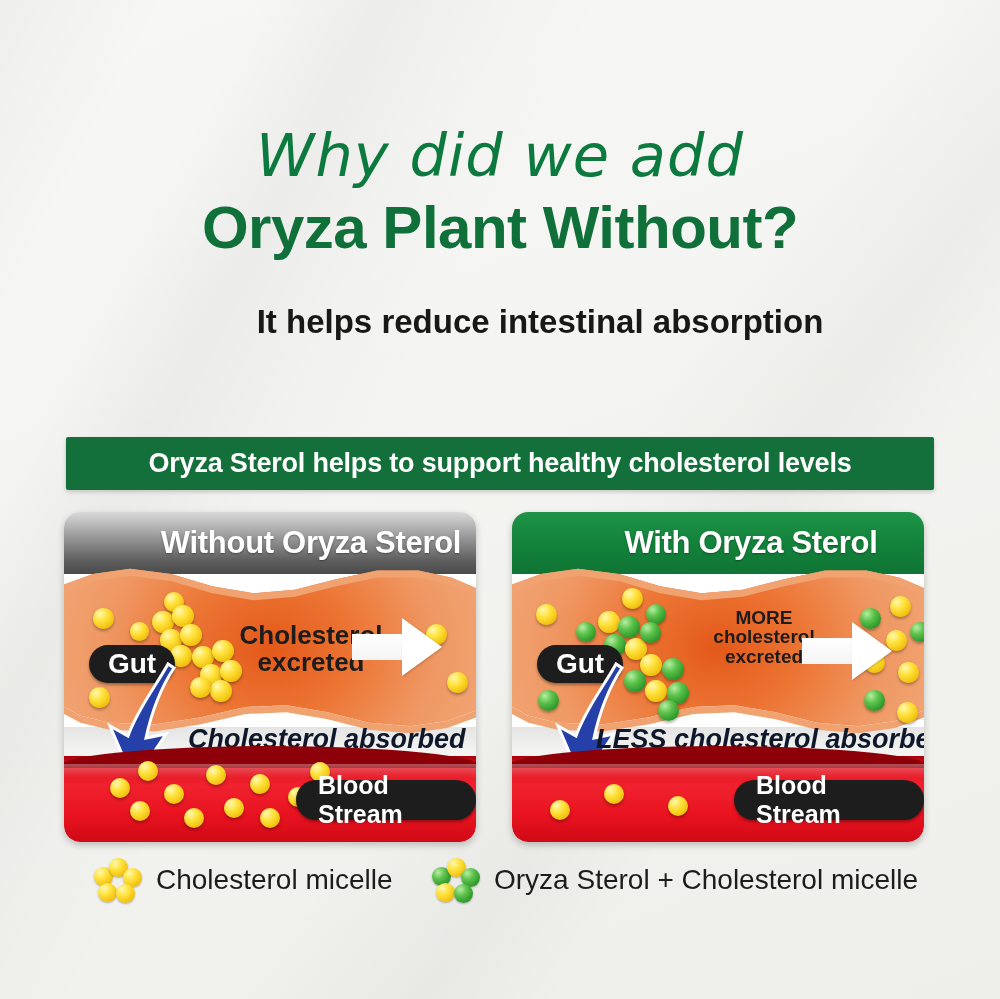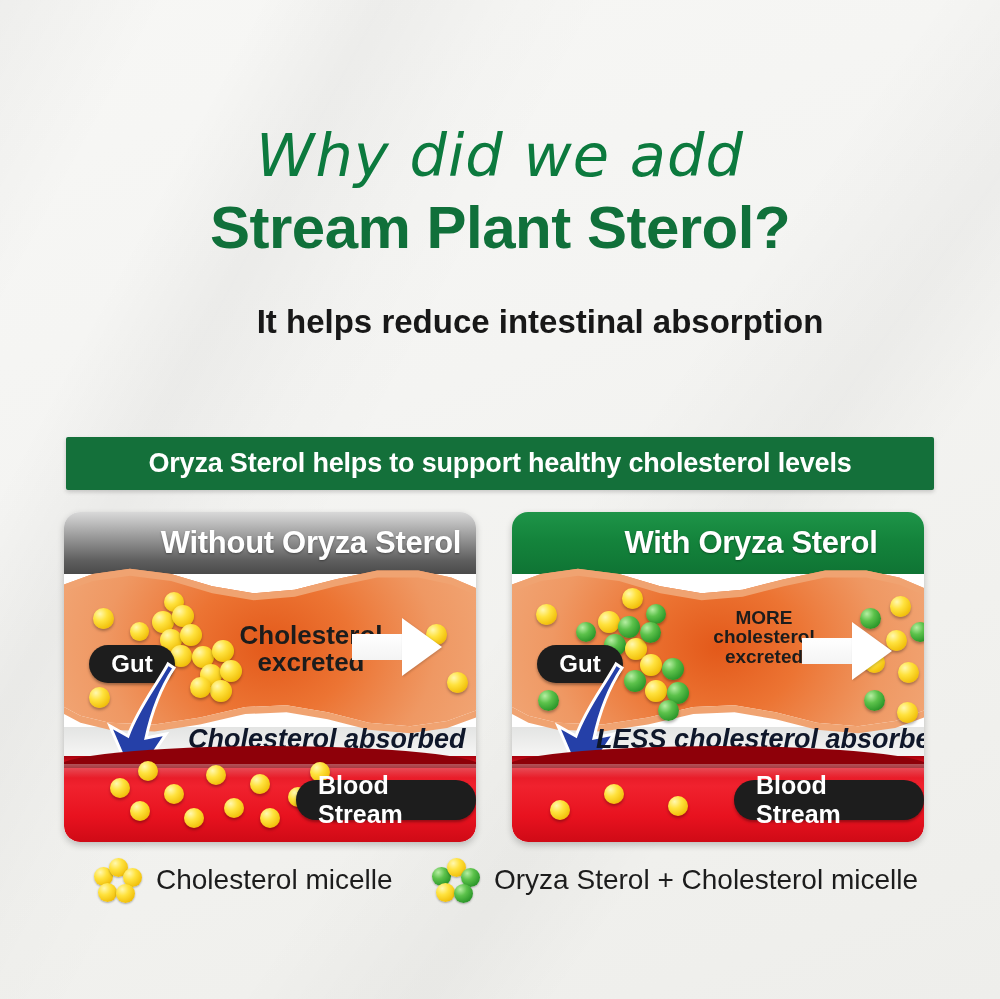--- a/index.html
+++ b/index.html
@@ -103,21 +103,21 @@
   .blood-hl{
     position:absolute;left:0;top:8px;width:100%;height:14px;
     background:linear-gradient(180deg,rgba(255,255,255,0.32),rgba(255,255,255,0));
   }
   
   .pill{
     position:absolute;background:#1d1d1d;border-radius:24px;
     display:flex;align-items:center;justify-content:center;
     color:#fff;font-weight:bold;box-shadow:0 2px 3px rgba(0,0,0,0.35);
   }
-  .pill-gut{width:86px;height:38px;font-size:24px;}
+  .pill-gut{width:86px;height:38px;font-size:28px;}
   .pill-blood{height:40px;font-size:25px;padding:0 22px;}
   
   .sph{position:absolute;border-radius:50%;box-shadow:0 2px 3px rgba(0,0,0,0.3);}
   .sph.y{background:radial-gradient(circle at 33% 28%, #fff8b0 0%, #ffe23d 35%, #f2c20e 72%, #d49f06 100%);}
   .sph.g{background:radial-gradient(circle at 33% 28%, #b6eea2 0%, #5cc24b 35%, #2f9a2c 72%, #1f7a1e 100%);}
   
   .warrow{position:absolute;}
   .warrow .shaft{
     position:absolute;left:0;top:16px;width:56px;height:26px;
     background:linear-gradient(180deg,#ffffff,#f4f4f4);
@@ -146,21 +146,21 @@
   .cluster{position:relative;width:52px;height:48px;}
   .cluster .sph{box-shadow:0 1px 2px rgba(0,0,0,0.3);}
 </style>
 </head>
 <body>
 
 <div id="page">
 
   <div class="head-wrap">
     <span class="h-script">Why did we add</span>
-    <span class="h-bold">Stream Plant Sterol?</span>
+    <span class="h-bold">Oryza Plant Without?</span>
   </div>
 
   <div class="sub">
     <span>It helps reduce intestinal absorption</span>
   </div>
 
   <div class="banner">
     <span class="banner-text">Oryza Sterol helps to support healthy cholesterol levels</span>
   </div>
 

